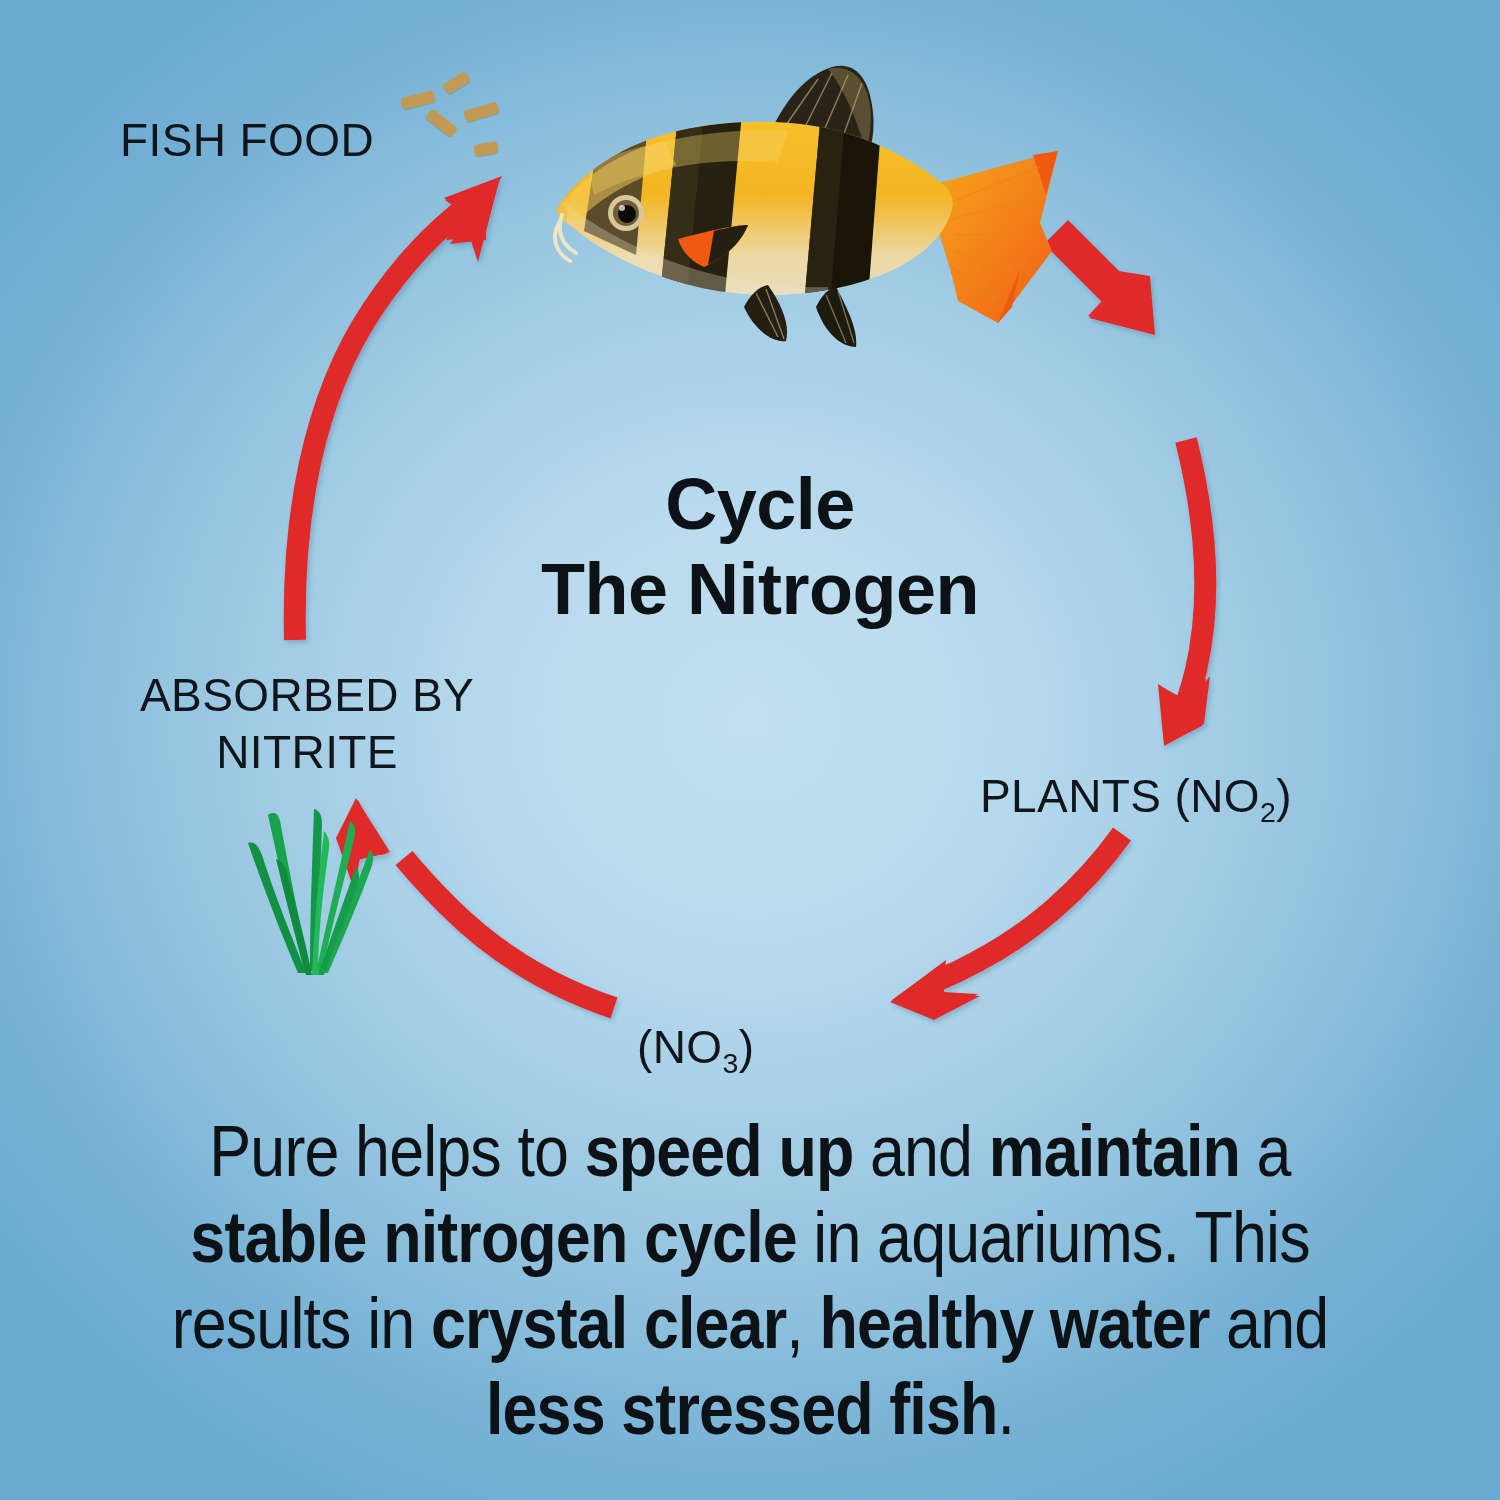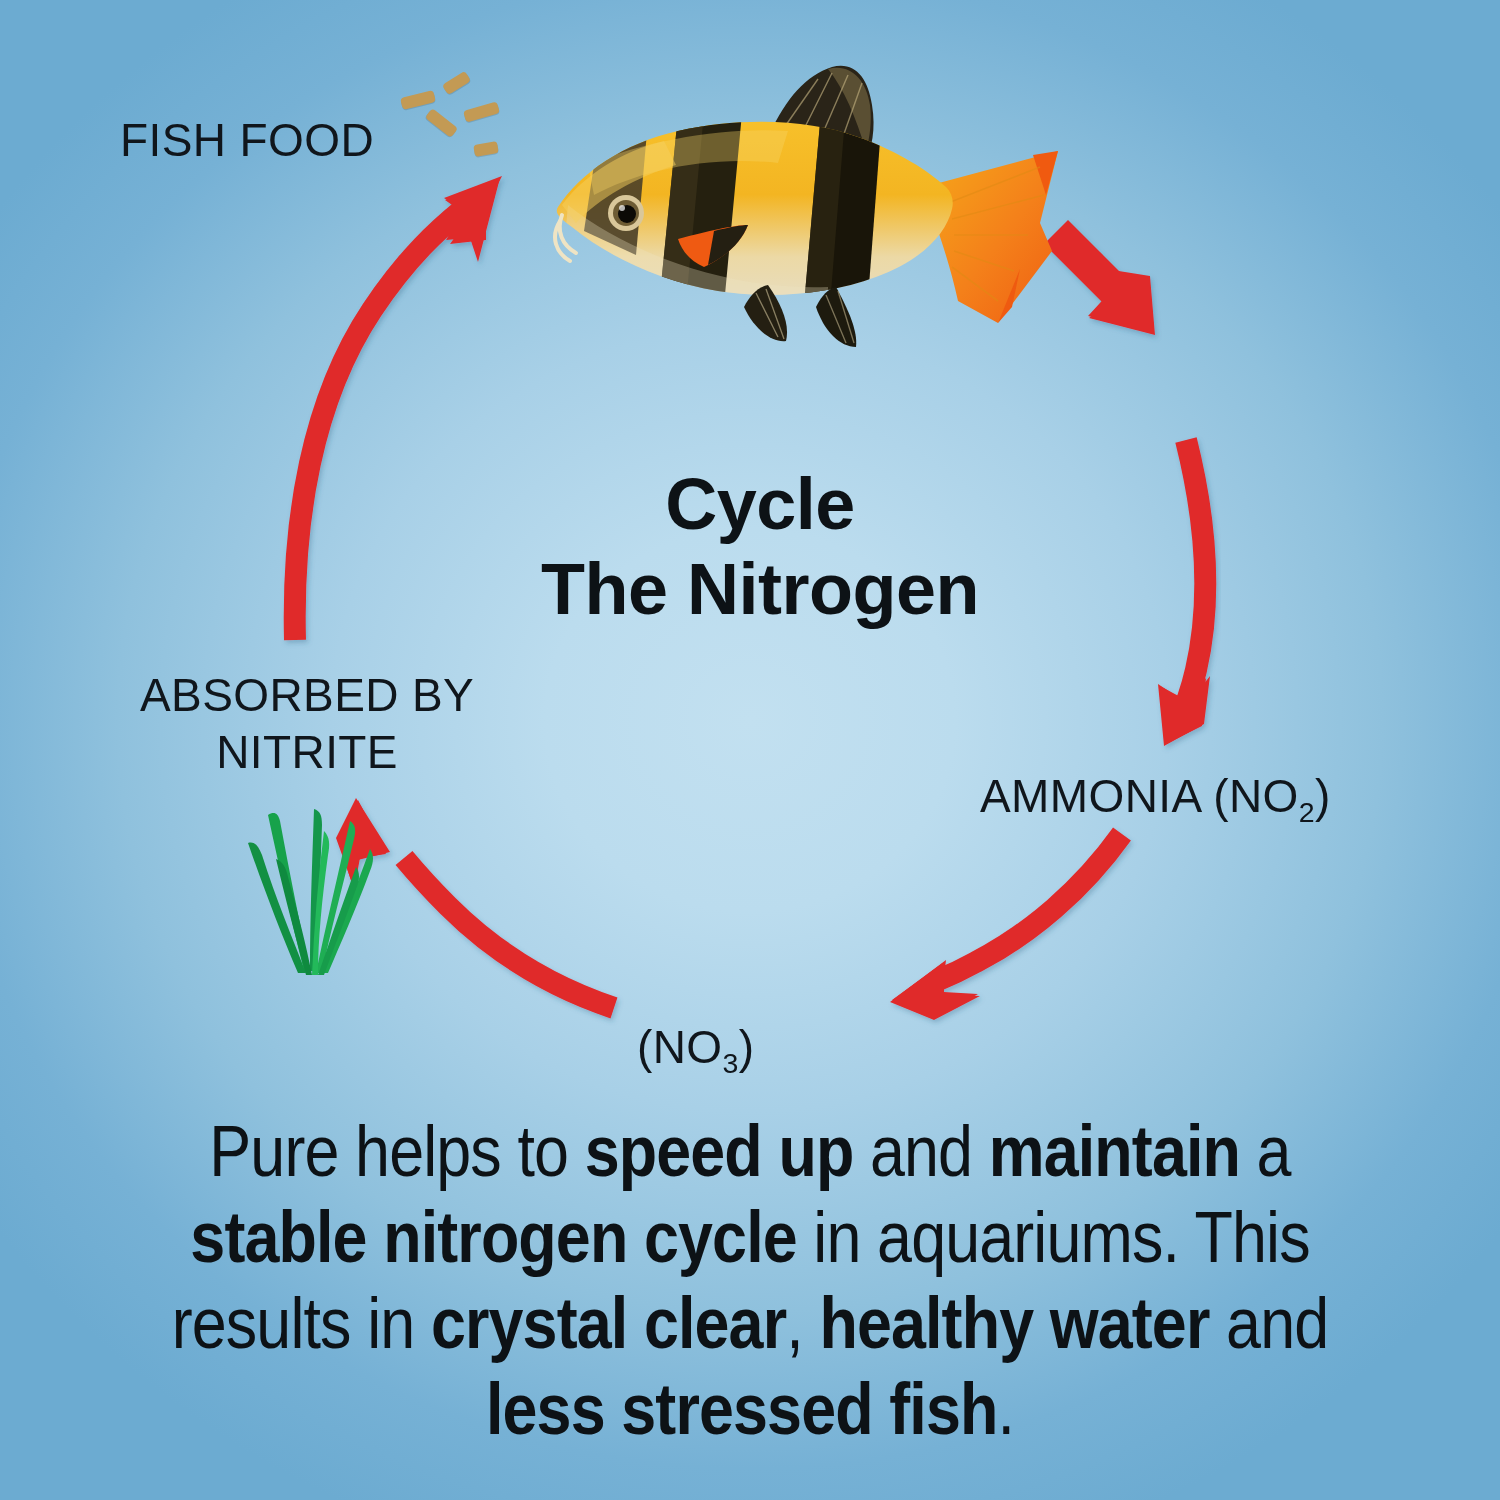--- a/index.html
+++ b/index.html
@@ -291,21 +291,21 @@
       <path d="M 104,198 C 120,158 136,118 152,74 C 156,80 156,86 152,96 C 138,134 122,170 110,198 Z" fill="#1ba84f"></path>
       <path d="M 94,200 C 96,152 100,104 106,56 C 112,62 112,70 110,80 C 104,124 100,164 100,200 Z" fill="#23b95a"></path>
       <path d="M 88,200 C 78,164 68,126 58,84 C 64,86 68,92 70,102 C 80,138 88,170 94,200 Z" fill="#0f8a3f"></path>
       <path d="M 100,200 C 112,166 124,130 138,92 C 142,98 142,104 138,114 C 126,148 114,178 106,200 Z" fill="#179c4b"></path>
     </g>
   </svg>
 
   <div class="cyc-label" id="label-fish-food">FISH FOOD</div>
 
 
-  <div class="cyc-label" id="label-nitrite"><span>AMMONIA (NO</span><span class="sub">2</span><span>)</span></div>
+  <div class="cyc-label" id="label-nitrite"><span>PLANTS (NO</span><span class="sub">2</span><span>)</span></div>
 
   <div class="cyc-label" id="label-nitrate"><br><span>(NO</span><span class="sub">3</span><span>)</span></div>
 
   <div class="cyc-label" id="label-plants"><span>ABSORBED BY</span><br><span>NITRITE</span></div>
 
   <div id="title">
     <div>Cycle</div>
     <div>The Nitrogen</div>
   </div>
 

